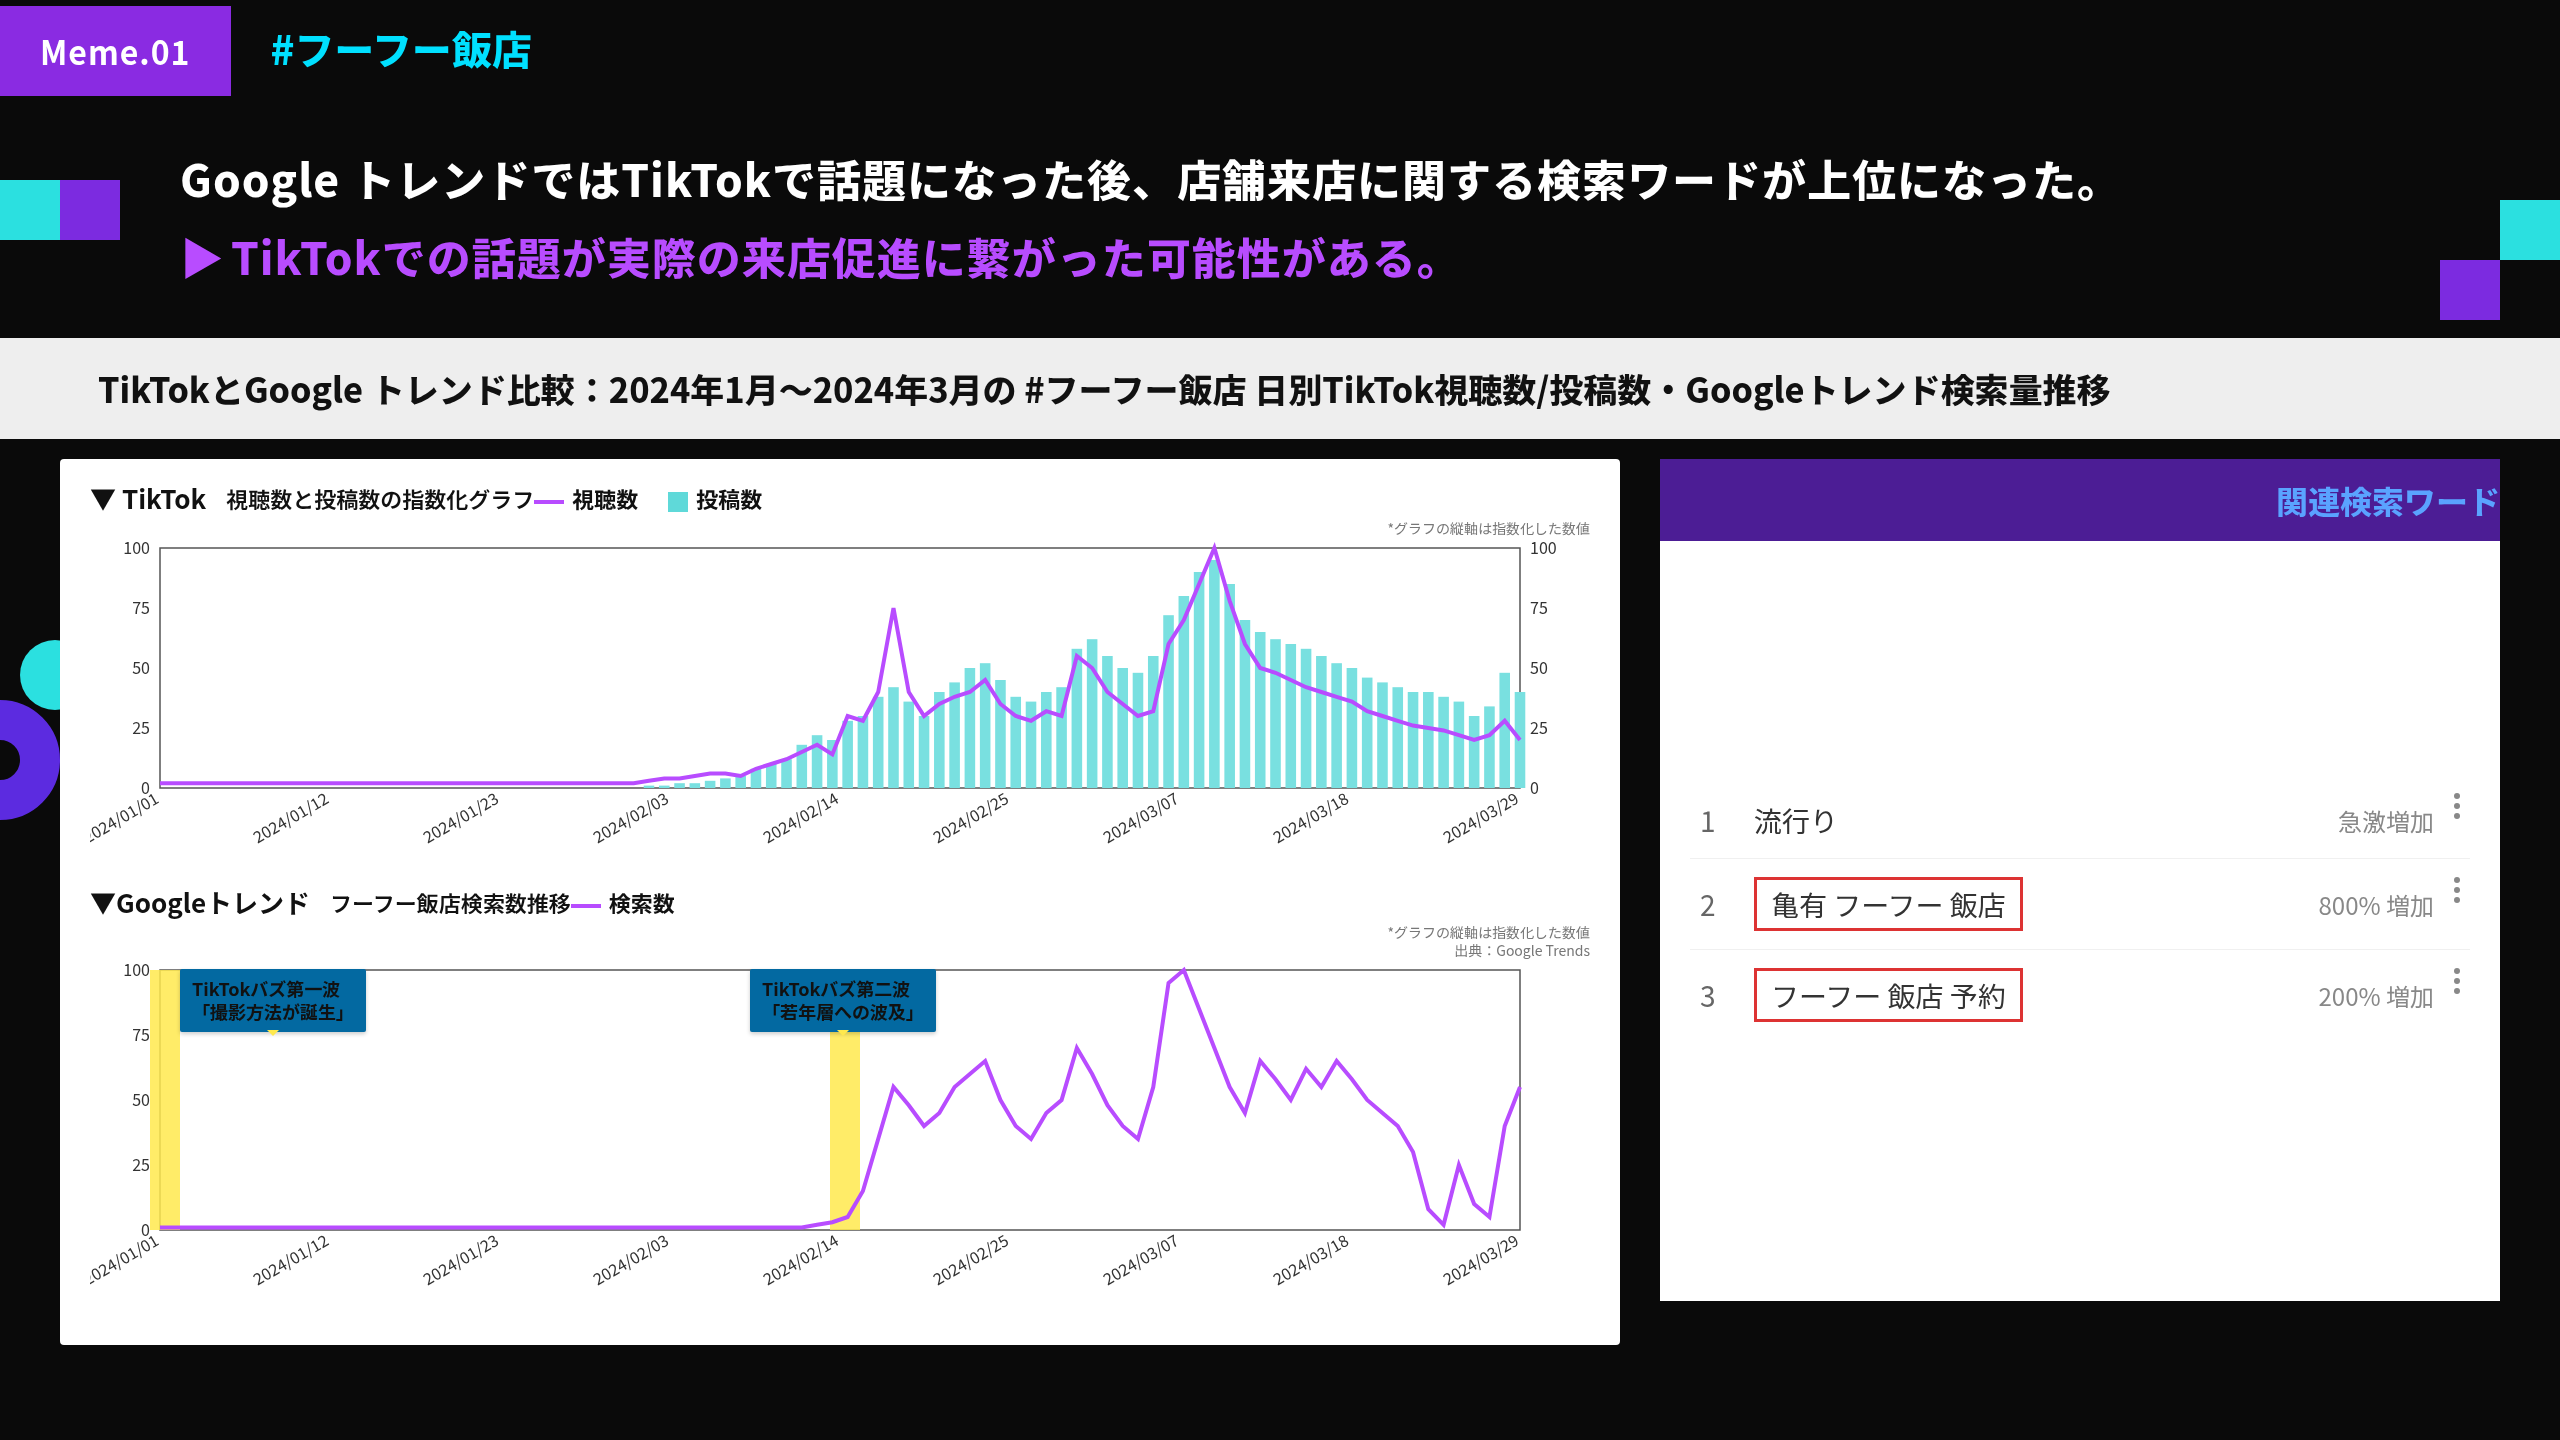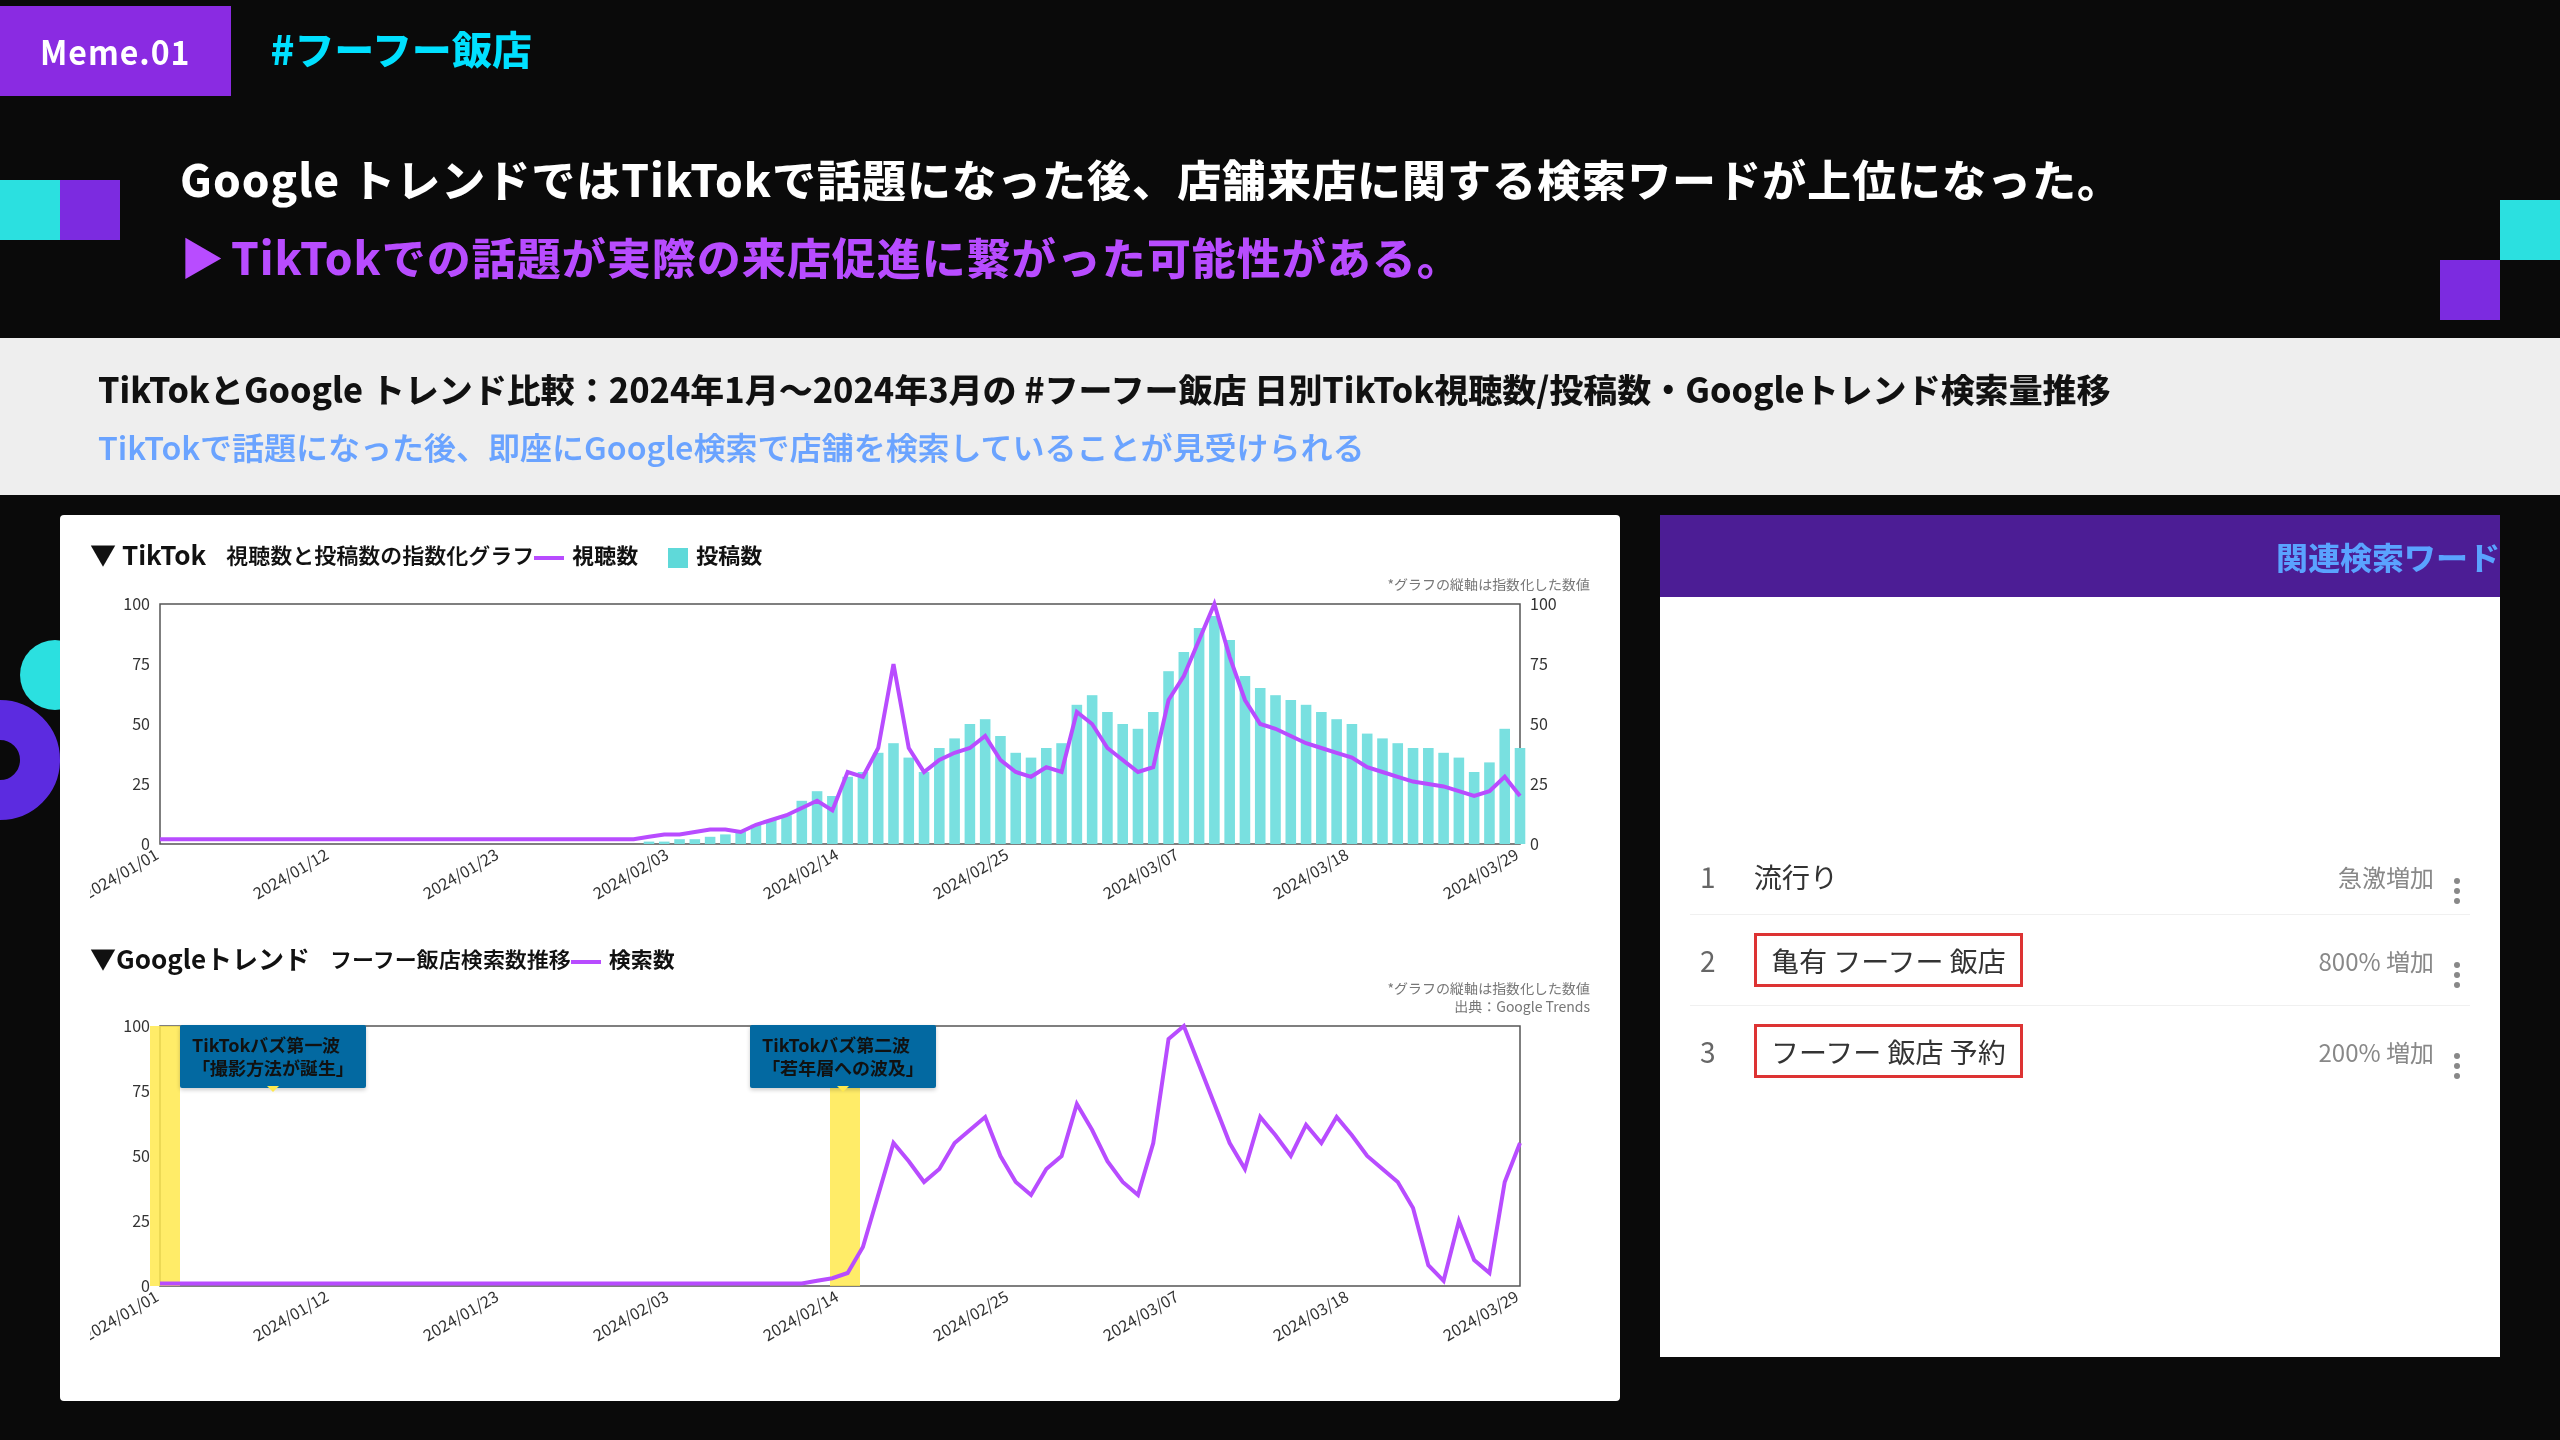--- a/index.html
+++ b/index.html
@@ -53,21 +53,21 @@
   .annot { position:absolute; background:#0369a1; color:#111; font-size:18px; font-weight:700; padding:8px 12px; border-radius:2px; line-height:1.3; white-space:nowrap; box-shadow:0 2px 4px #0003;}
   .annot::after{content:"";position:absolute;bottom:-10px;left:50%;transform:translateX(-50%);border:6px solid transparent;border-top-color:#ffe94d;}
 
   .side-header { background:#4c1d95; color:#5aa3ff; font-size:32px; font-weight:800; text-align:right; padding:18px 0;}
   .side-body { background:#fff; color:#111; padding:240px 30px 60px 30px; min-height:760px;}
   .kw-row { display:flex; align-items:center; justify-content:space-between; padding:18px 10px; border-top:1px solid #0000;}
   .kw-row + .kw-row { border-top:1px solid #f0f0f0;}
   .kw-left { display:flex; align-items:center; gap:28px; font-size:28px;}
   .kw-rank { color:#666; width:26px;}
   .kw-term { color:#333;}
-  .kw-right { display:flex; align-items:flex-end; gap:20px; color:#888; font-size:24px;}
+  .kw-right { display:flex; align-items:flex-start; gap:20px; color:#888; font-size:24px;}
   .kw-box { border:3px solid #d33; padding:4px 14px;}
   .dots { width:6px;height:6px;background:#888;border-radius:50%; box-shadow:0 -10px 0 #888,0 10px 0 #888;}
 </style>
 </head>
 <body>
 
 <div class="bg-shapes">
   <div class="sq sq1"></div>
     <div class="sq sq2"></div>
   <div class="sq sq3"></div>
@@ -85,21 +85,20 @@
 
   <div class="headline">
     <div class="headline-white">Google トレンドではTikTokで話題になった後、店舗来店に関する検索ワードが上位になった。</div>
     <div class="headline-purple">
       <span class="tri">▶</span><span>TikTokでの話題が実際の来店促進に繋がった可能性がある。</span>
     </div>
   </div>
 
   <div class="band">
     <div class="line1">TikTokとGoogle トレンド比較：2024年1月〜2024年3月の #フーフー飯店 日別TikTok視聴数/投稿数・Googleトレンド検索量推移</div>
-    <div class="line2">TikTokで話題になった後、即座にGoogle検索で店舗を検索していることが見受けられる</div>
   </div>
 
   <div class="content">
     <div class="charts">
 
       <div class="chart-block">
         <div class="chart-title-row">
           <div class="left">
             <span>▼ TikTok</span>
             <span class="chart-sub">視聴数と投稿数の指数化グラフ</span>

